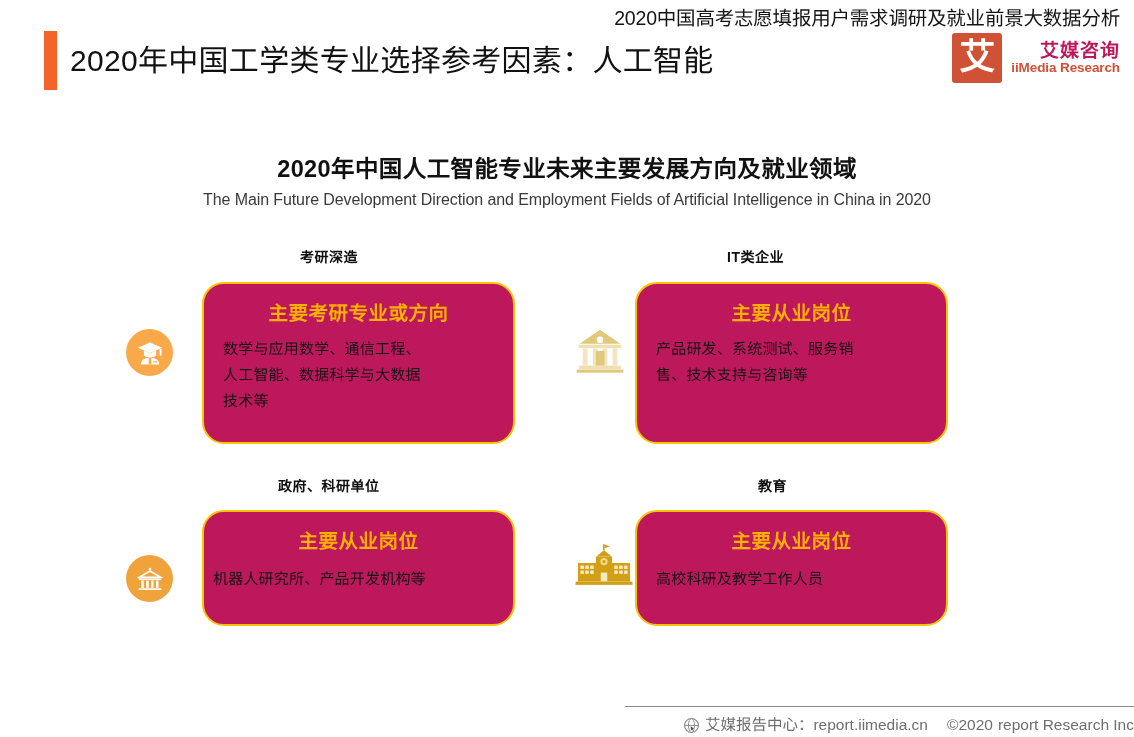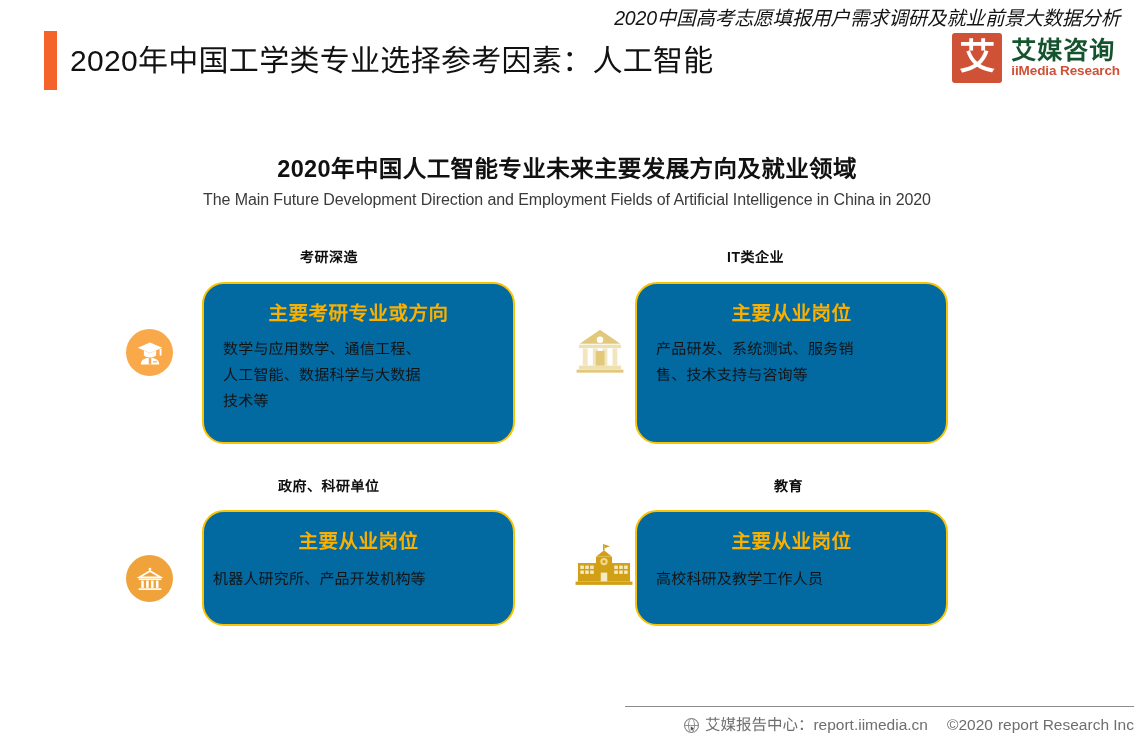--- a/index.html
+++ b/index.html
@@ -22,21 +22,20 @@
 
   
   .hdr-kicker {
     position: absolute;
     top: 2px;
     right: 14px;
     font-size: 19.5px;
     color: #141414;
     letter-spacing: -0.2px;
     white-space: nowrap;
-    font-style: italic;
   }
 
   .hdr-accent {
     position: absolute;
     left: 44px;
     top: 31px;
     width: 13px;
     height: 59px;
     background: #F4642A;
   }
@@ -69,25 +68,26 @@
     align-items: center;
     justify-content: center;
     color: #ffffff;
     font-size: 36px;
     font-weight: bold;
     line-height: 1;
     padding-bottom: 2px;
   }
   .logo-text { display: flex; flex-direction: column; justify-content: center; }
   .logo-cn {
-    font-size: 25px;
-    font-weight: bold;
-    color: #14532d;
+    font-size: 19px;
+    font-weight: bold;
+    color: #be185d;
     line-height: 1.05;
     letter-spacing: 1px;
+    text-align: right;
   }
   .logo-en {
     font-size: 13.5px;
     font-weight: bold;
     color: #CF5136;
     line-height: 1.1;
     letter-spacing: -0.1px;
   }
 
   
@@ -120,21 +120,21 @@
     font-weight: bold;
     color: #0f0f0f;
     white-space: nowrap;
     letter-spacing: 0.5px;
   }
 
   .card {
     position: absolute;
     border: 2.5px solid #F8C300;
     border-radius: 22px;
-    background: #0369a1;
+    background: #be185d;
   }
 
   .card-head {
     text-align: center;
     font-size: 19.5px;
     font-weight: bold;
     color: #F9B000;
     letter-spacing: 0.5px;
   }
 
@@ -269,21 +269,21 @@
     </svg>
   </div>
 
   <div class="card" style="left:202px; top:510px; width:313px; height:116px;">
     <div class="card-head" style="margin-top:13px;">主要从业岗位</div>
     <div class="card-body" style="margin:12px 0 0 9px;">
       <div>机器人研究所、产品开发机构等</div>
     </div>
   </div>
 
-  <div class="cat" style="left:758px; top:475px;margin-left:16px;">教育</div>
+  <div class="cat" style="left:758px; top:475px;">教育</div>
 
   <div class="icon-plain" style="left:572px; top:541px; width:64px; height:48px;">
     <svg width="62" height="46" viewBox="0 0 44 32" aria-hidden="true">
       <rect x="21.3" y="1.2" width="1.1" height="4.4" fill="#D2A017"></rect>
       <path d="M22.4 1.4 L26.2 2.7 L22.4 4.1 Z" fill="#D2A017"></path>
       <path d="M16.5 10 L22 5.6 L27.5 10 Z" fill="#D2A017"></path>
       <rect x="16.3" y="10" width="11.4" height="9.6" fill="#D2A017"></rect>
       <circle cx="22" cy="13.6" r="2.6" fill="#F3D98A"></circle>
       <circle cx="22" cy="13.6" r="1.1" fill="#D2A017"></circle>
       <rect x="3.5" y="14.6" width="13" height="13.2" fill="#D2A017"></rect>

